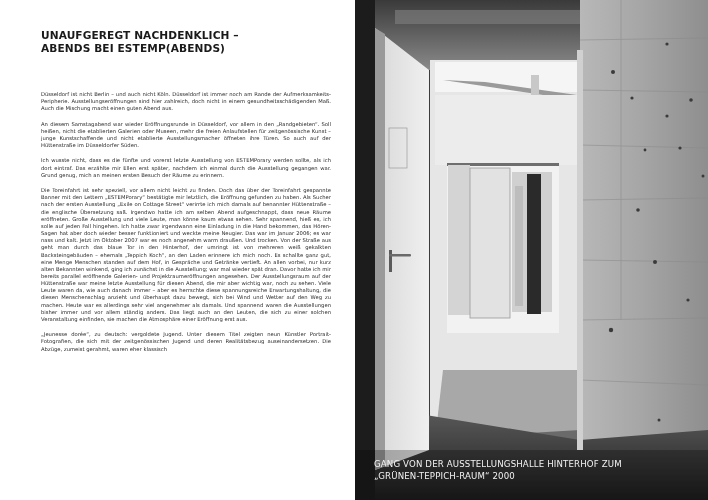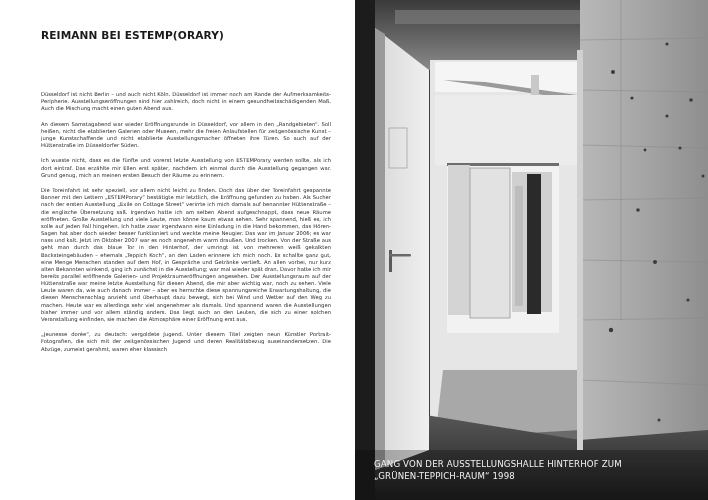--- a/index.html
+++ b/index.html
@@ -14,21 +14,22 @@
   
   .photo { position:absolute; inset:0; }
   .caption { position:absolute; left:19px; top:458px; color:#f2f2f2; font-family:"DejaVu Sans", sans-serif; font-size:8.6px; line-height:12.3px; letter-spacing:0.15px; white-space:nowrap; }
 </style>
 </head>
 <body>
 
 <div class="spread">
   <div class="page-left">
     <div class="title-block">
-      <div class="title-line">REIMANN BEI ESTEMP(ORARY)</div>
+      <div class="title-line">UNAUFGEREGT NACHDENKLICH –</div>
+      <div class="title-line">ABENDS BEI ESTEMP(ABENDS)</div>
     </div>
     <div class="body-text">
       <p class="para">Düsseldorf ist nicht Berlin – und auch nicht Köln. Düsseldorf ist immer noch am Rande der Aufmerksamkeits-Peripherie. Ausstellungseröffnungen sind hier zahlreich, doch nicht in einem gesundheitsschädigenden Maß. Auch die Mischung macht einen guten Abend aus.</p>
       <p class="para">An diesem Samstagabend war wieder Eröffnungsrunde in Düsseldorf, vor allem in den „Randgebieten“. Soll heißen, nicht die etablierten Galerien oder Museen, mehr die freien Anlaufstellen für zeitgenössische Kunst – junge Kunstschaffende und nicht etablierte Ausstellungsmacher öffneten ihre Türen. So auch auf der Hüttenstraße im Düsseldorfer Süden.</p>
       <p class="para">Ich wusste nicht, dass es die fünfte und vorerst letzte Ausstellung von ESTEMPorary werden sollte, als ich dort eintraf. Das erzählte mir Ellen erst später, nachdem ich einmal durch die Ausstellung gegangen war. Grund genug, mich an meinen ersten Besuch der Räume zu erinnern.</p>
       <p class="para">Die Toreinfahrt ist sehr speziell, vor allem nicht leicht zu finden. Doch das über der Toreinfahrt gespannte Banner mit den Lettern „ESTEMPorary“ bestätigte mir letztlich, die Eröffnung gefunden zu haben. Als Sucher nach der ersten Ausstellung „Exile on Cottage Street“ verirrte ich mich damals auf benannter Hüttenstraße – die englische Übersetzung saß. Irgendwo hatte ich am selben Abend aufgeschnappt, dass neue Räume eröffneten. Große Ausstellung und viele Leute, man könne kaum etwas sehen. Sehr spannend, hieß es, ich solle auf jeden Fall hingehen. Ich hatte zwar irgendwann eine Einladung in die Hand bekommen, das Hören-Sagen hat aber doch wieder besser funktioniert und weckte meine Neugier. Das war im Januar 2006; es war nass und kalt. Jetzt im Oktober 2007 war es noch angenehm warm draußen. Und trocken. Von der Straße aus geht man durch das blaue Tor in den Hinterhof, der umringt ist von mehreren weiß gekalkten Backsteingebäuden – ehemals „Teppich Koch“, an den Laden erinnere ich mich noch. Es schallte ganz gut, eine Menge Menschen standen auf dem Hof, in Gespräche und Getränke vertieft. An allen vorbei, nur kurz alten Bekannten winkend, ging ich zunächst in die Ausstellung; war mal wieder spät dran. Davor hatte ich mir bereits parallel eröffnende Galerien- und Projektraumeröffnungen angesehen. Der Ausstellungsraum auf der Hüttenstraße war meine letzte Ausstellung für diesen Abend, die mir aber wichtig war, noch zu sehen. Viele Leute waren da, wie auch danach immer – aber es herrschte diese spannungsreiche Erwartungshaltung, die diesen Menschenschlag anzieht und überhaupt dazu bewegt, sich bei Wind und Wetter auf den Weg zu machen. Heute war es allerdings sehr viel angenehmer als damals. Und spannend waren die Ausstellungen bisher immer und vor allem ständig anders. Das liegt auch an den Leuten, die sich zu einer solchen Veranstaltung einfinden, sie machen die Atmosphäre einer Eröffnung erst aus.</p>
       <p class="para">„Jeunesse dorée“, zu deutsch: vergoldete Jugend. Unter diesem Titel zeigten neun Künstler Portrait-Fotografien, die sich mit der zeitgenössischen Jugend und deren Realitätsbezug auseinandersetzen. Die Abzüge, zumeist gerahmt, waren eher klassisch</p>
     </div>
   </div>
 
@@ -116,16 +117,16 @@
 
       <rect x="34" y="250" width="3" height="22" fill="#5a5a5a"></rect>
       <rect x="34" y="254" width="22" height="2.5" rx="1" fill="#6a6a6a"></rect>
 
       <rect x="0" y="0" width="20" height="500" fill="#1c1c1c"></rect>
 
       <rect x="0" y="450" width="353" height="50" fill="#000" opacity="0.25"></rect>
     </svg>
     <div class="caption">
       <div>GANG VON DER AUSSTELLUNGSHALLE HINTERHOF ZUM</div>
-      <div>„GRÜNEN-TEPPICH-RAUM“  1998</div>
+      <div>„GRÜNEN-TEPPICH-RAUM“  2000</div>
     </div>
   </div>
 </div>
 
 </body></html>

